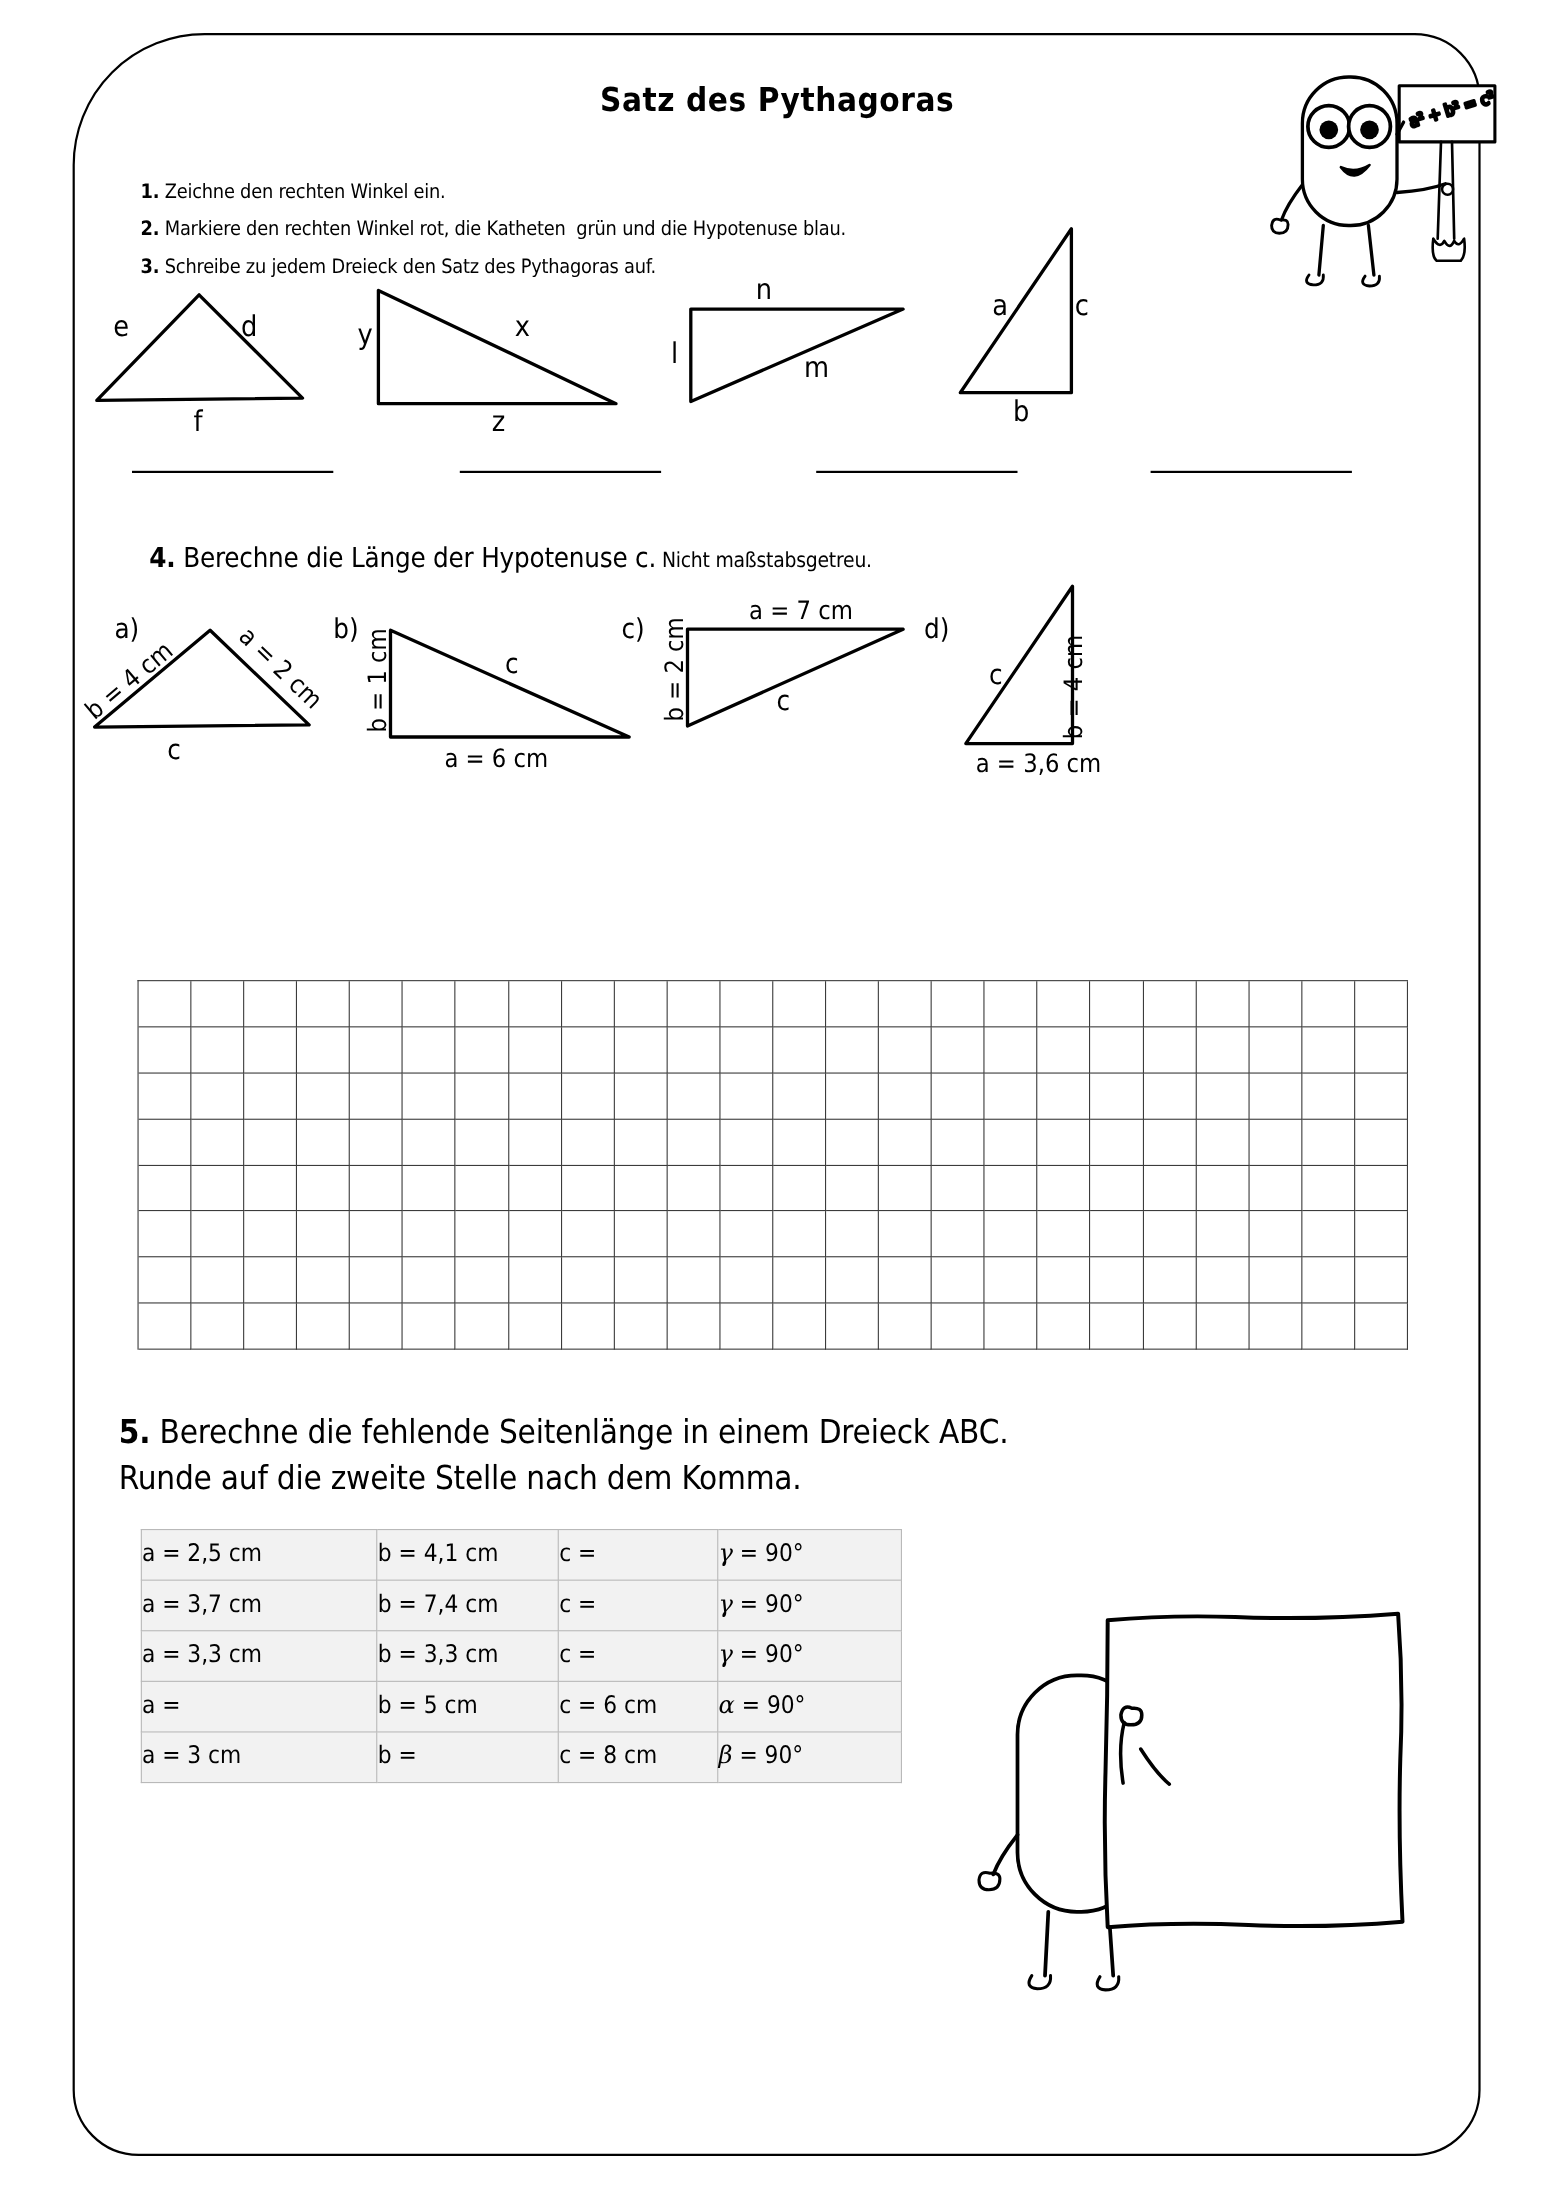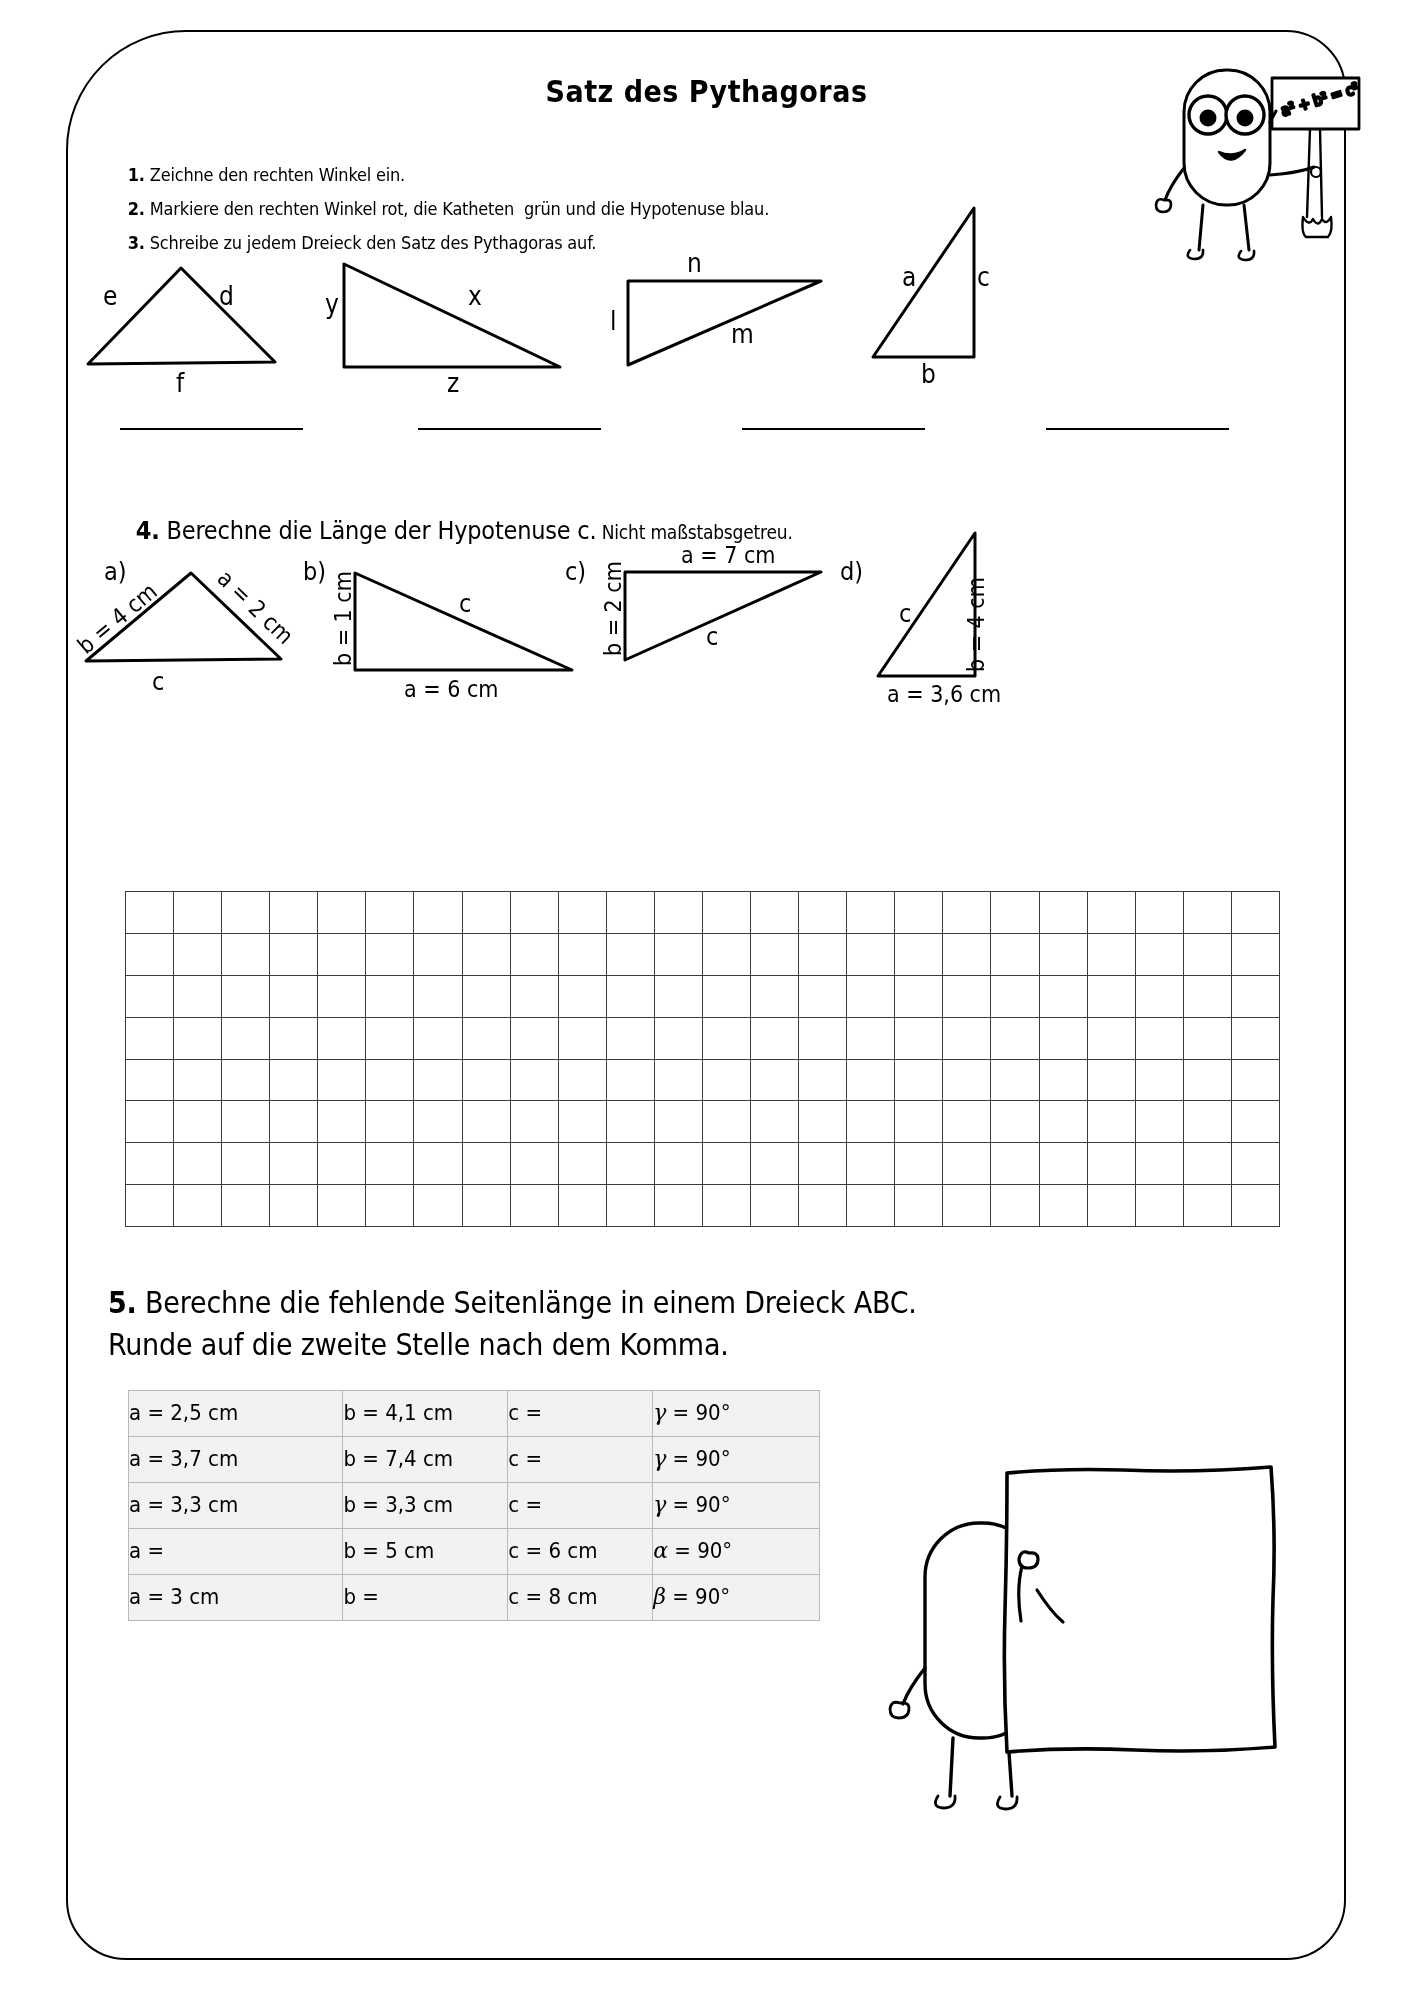--- a/index.html
+++ b/index.html
@@ -26,21 +26,21 @@
     left:0;right:0;top:75px;text-align:center;
     font-size:30px;font-weight:bold;letter-spacing:0.5px;
   }
 
   .instr{font-size:18px;left:108px;}
   .instr b{font-weight:bold;}
   #instr1{top:144px;}
   #instr2{top:178px;}
   #instr3{top:212px;}
 
-  #sec4{left:108px;top:488px;font-size:25px;}
+  #sec4{left:108px;top:464px;font-size:25px;}
   #sec4 .small{font-size:19px;}
   #sec5{left:108px;top:1282px;font-size:30px;width:900px;white-space:normal;line-height:1.4;}
 
   
   svg.art{position:absolute;left:0;top:0;width:1413px;height:2000px;pointer-events:none;}
   svg.art text{font-family:"DejaVu Sans Condensed","Liberation Sans",sans-serif;fill:#000;}
 
   
   .ansline{position:absolute;height:0;border-top:2.5px solid #000;}
 

